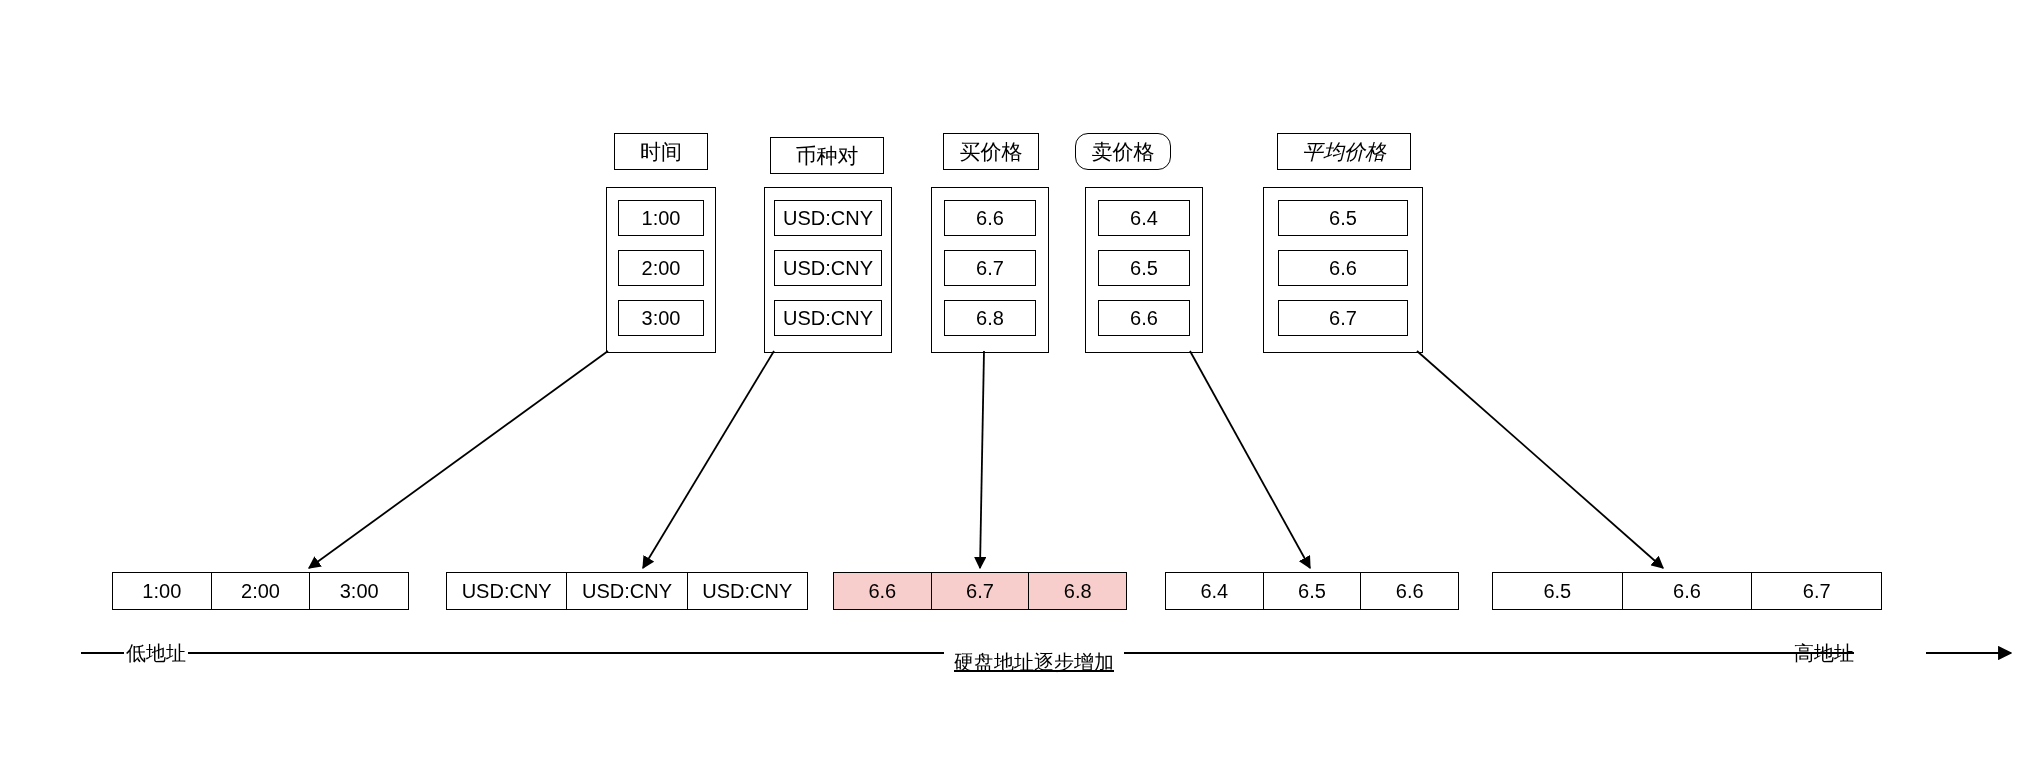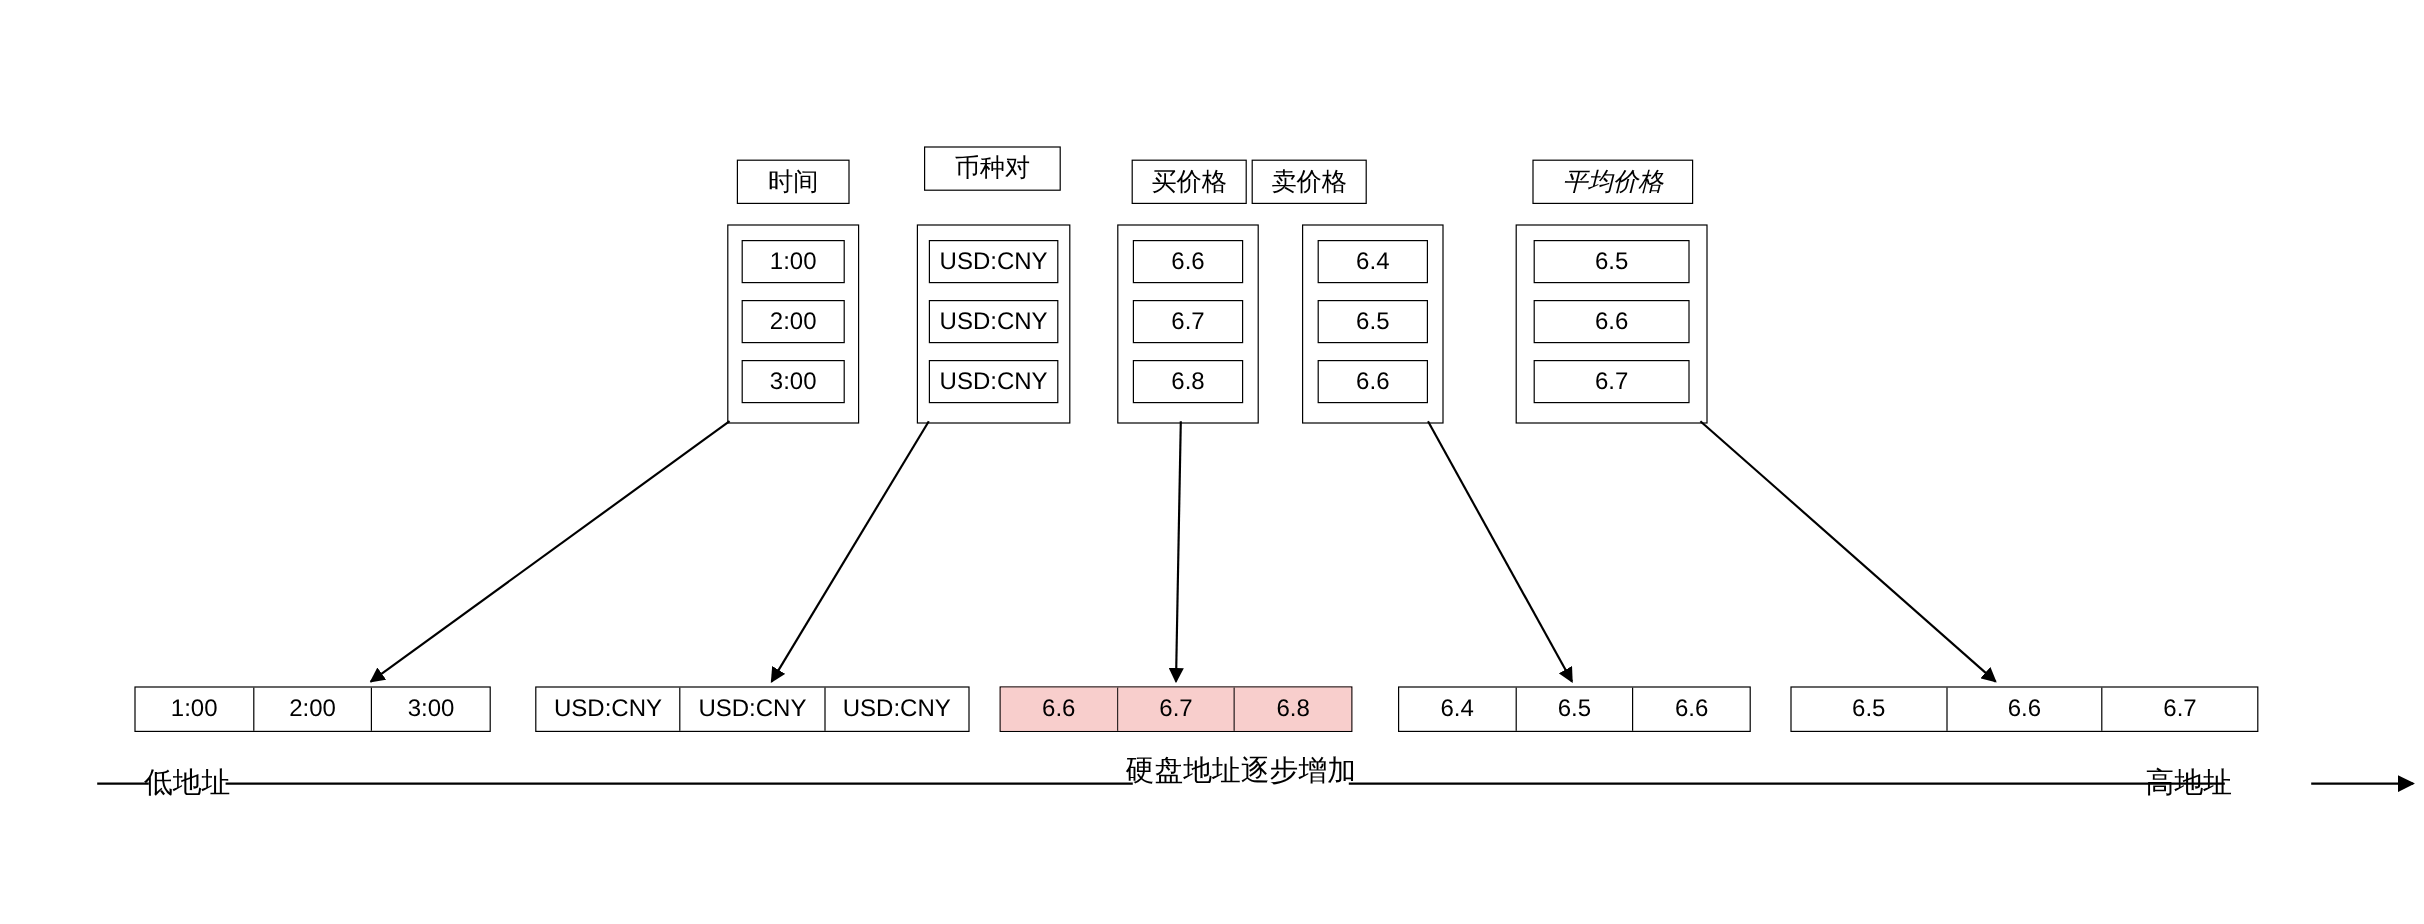--- a/index.html
+++ b/index.html
@@ -83,21 +83,21 @@
   .axis-layer {
     position: absolute;
     left: 0;
     top: 0;
     width: 2020px;
     height: 770px;
     pointer-events: none;
   }
   .axis-label {
     position: absolute;
-    font-size: 24px;
+    font-size: 20px;
     line-height: 1;
     white-space: nowrap;
     color: #000;
     transform: translate(-50%, -50%);
   }
 
   svg.overlay {
     position: absolute;
     left: 0;
     top: 0;
@@ -113,37 +113,37 @@
 
   <div class="col-group">
     <div class="col-header" style="left:578px; top:133px; width:94px; height:37px;">时间</div>
     <div class="col-box" style="left:570px; top:187px; width:110px; height:166px;"></div>
     <div class="col-cell" style="left:582px; top:200px; width:86px; height:36px;">1:00</div>
     <div class="col-cell" style="left:582px; top:250px; width:86px; height:36px;">2:00</div>
     <div class="col-cell" style="left:582px; top:300px; width:86px; height:36px;">3:00</div>
   </div>
 
   <div class="col-group">
-    <div class="col-header" style="left:734px; top:122px; width:114px; height:37px;">币种对</div>
+    <div class="col-header" style="left:734px; top:137px; width:114px; height:37px;">币种对</div>
     <div class="col-box" style="left:728px; top:187px; width:128px; height:166px;"></div>
     <div class="col-cell" style="left:738px; top:200px; width:108px; height:36px;">USD:CNY</div>
     <div class="col-cell" style="left:738px; top:250px; width:108px; height:36px;">USD:CNY</div>
     <div class="col-cell" style="left:738px; top:300px; width:108px; height:36px;">USD:CNY</div>
   </div>
 
   <div class="col-group">
     <div class="col-header" style="left:907px; top:133px; width:96px; height:37px;">买价格</div>
     <div class="col-box" style="left:895px; top:187px; width:118px; height:166px;"></div>
     <div class="col-cell" style="left:908px; top:200px; width:92px; height:36px;">6.6</div>
     <div class="col-cell" style="left:908px; top:250px; width:92px; height:36px;">6.7</div>
     <div class="col-cell" style="left:908px; top:300px; width:92px; height:36px;">6.8</div>
   </div>
 
   <div class="col-group">
-    <div class="col-header" style="left:1007px; top:133px; width:96px; height:37px;">卖价格</div>
+    <div class="col-header" style="left:1039px; top:133px; width:96px; height:37px;border-radius:13px;">卖价格</div>
     <div class="col-box" style="left:1049px; top:187px; width:118px; height:166px;"></div>
     <div class="col-cell" style="left:1062px; top:200px; width:92px; height:36px;">6.4</div>
     <div class="col-cell" style="left:1062px; top:250px; width:92px; height:36px;">6.5</div>
     <div class="col-cell" style="left:1062px; top:300px; width:92px; height:36px;">6.6</div>
   </div>
 
   <div class="col-group">
     <div class="col-header" style="left:1241px; top:133px; width:134px; height:37px;font-style:italic;">平均价格</div>
     <div class="col-box" style="left:1227px; top:187px; width:160px; height:166px;"></div>
     <div class="col-cell" style="left:1242px; top:200px; width:130px; height:36px;">6.5</div>
@@ -206,17 +206,17 @@
       </marker>
     </defs>
     <line x1="45" y1="653" x2="88" y2="653" stroke="#000" stroke-width="1.8"></line>
     <line x1="152" y1="653" x2="908" y2="653" stroke="#000" stroke-width="1.8"></line>
     <line x1="1088" y1="653" x2="1818" y2="653" stroke="#000" stroke-width="1.8"></line>
     <line x1="1890" y1="653" x2="1975" y2="653" stroke="#000" stroke-width="1.8" marker-end="url(#axisarrow)"></line>
   </svg>
 
   <div class="axis-layer">
     <div class="axis-label" style="left:120px; top:653px;">低地址</div>
-    <div class="axis-label" style="left:998px; top:643px;">硬盘地址逐步增加</div>
+    <div class="axis-label" style="left:998px; top:662px;text-decoration:underline;">硬盘地址逐步增加</div>
     <div class="axis-label" style="left:1788px; top:653px;">高地址</div>
   </div>
 
 </div>
 
 </body></html>

